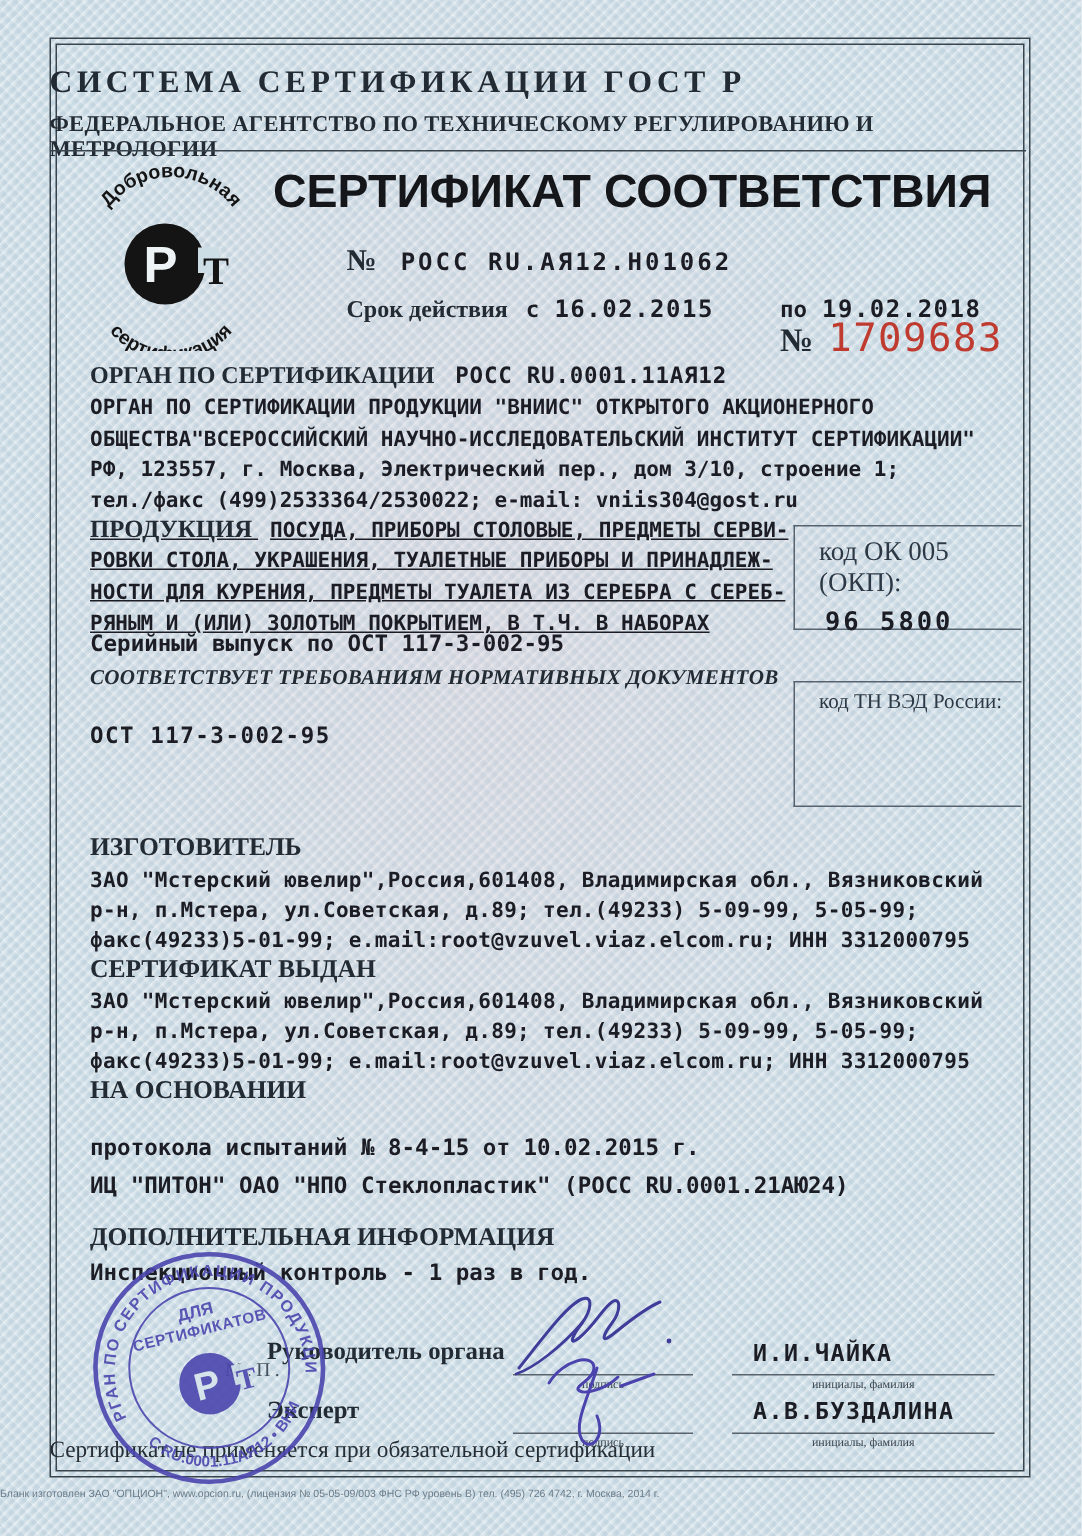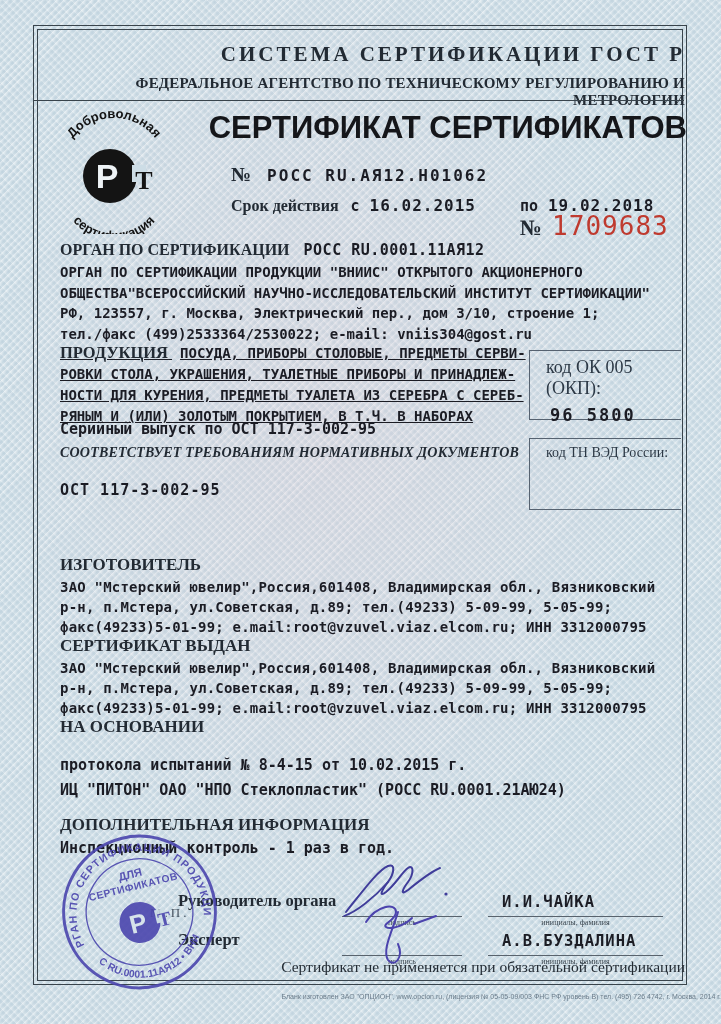--- a/index.html
+++ b/index.html
@@ -16,21 +16,21 @@
   .frame{position:absolute;left:33px;top:25px;width:652px;height:958px;border:1.2px solid #39444c;}
   .frame-inner{position:absolute;inset:3px;border:1.8px solid #39444c;}
   .serifb{font-family:"Liberation Serif","DejaVu Serif",serif;font-weight:bold;color:#222a33;}
   .serifr{font-family:"Liberation Serif","DejaVu Serif",serif;color:#2c3845;}
   .mono{font-family:"DejaVu Sans Mono",monospace;font-weight:bold;color:#1b1c24;}
   .nowrap{white-space:nowrap;}
   .hline{border-top:1.6px solid #39444c;height:0;}
   .codebox{border-top:1px solid #566270;border-left:1px solid #566270;border-bottom:1px solid #566270;}
   .sigline{border-bottom:1px solid #59636d;}
   .caption{font-family:"Liberation Serif",serif;font-size:8px;color:#3c4750;text-align:center;}
-  .center{text-align:right;}
+  .center{text-align:left;}
   .red-no{color:#bf3a2f;}
 </style>
 </head>
 <body>
 
 <div class="paper">
 
   <div class="frame">
     <div class="frame-inner"></div>
   </div>
@@ -49,21 +49,21 @@
     </text>
     <circle cx="60" cy="72" r="27" fill="#141414"></circle>
     <text x="57" y="84" font-family="Liberation Sans, sans-serif" font-weight="bold" font-size="34" fill="#eef3f6" text-anchor="middle">Р</text>
     <rect x="82" y="61" width="14" height="17" fill="#cddde6"></rect>
     <text x="94" y="85" font-family="Liberation Serif, serif" font-weight="bold" font-size="26" fill="#141414" text-anchor="middle">Т</text>
     <text font-family="Liberation Sans, sans-serif" font-weight="bold" font-size="13" fill="#141414" text-anchor="middle">
       <textPath href="#logoArcBottom" startOffset="50%">сертификация</textPath>
     </text>
   </svg>
 
-  <div class="abs center nowrap" style="left:182px;top:110px;width:505px;font-family:'Liberation Sans',sans-serif;font-weight:bold;font-size:31px;color:#15161a;">СЕРТИФИКАТ СЕРТИФИКАТОВ</div>
+  <div class="abs center nowrap" style="left:182px;top:110px;width:505px;font-family:'Liberation Sans',sans-serif;font-weight:bold;font-size:31px;color:#15161a;">СЕРТИФИКАТ СООТВЕТСТВИЯ</div>
 
   <div class="abs nowrap" style="left:231px;top:163px;">
     <span class="serifb" style="font-size:20px;">№</span>
     <span class="mono" style="font-size:16px;letter-spacing:2px;margin-left:12px;">РОСС RU.АЯ12.Н01062</span>
   </div>
 
   <div class="abs nowrap" style="left:231px;top:196px;">
     <span class="serifb" style="font-size:16px;">Срок действия</span>
     <span class="mono" style="font-size:15px;margin-left:8px;">с</span>
     <span class="mono" style="font-size:16px;letter-spacing:1px;margin-left:6px;">16.02.2015</span>
@@ -98,21 +98,21 @@
   </div>
 
   <div class="abs codebox" style="left:529px;top:350px;width:152px;height:70px;padding:6px 0 0 16px;box-sizing:border-box;">
     <div class="serifr" style="font-size:18px;">код ОК 005 (ОКП):</div>
     <div class="mono" style="font-size:17px;letter-spacing:2px;margin-top:6px;margin-left:4px;">96 5800</div>
   </div>
 
   <div class="abs mono nowrap" style="left:60px;top:420px;font-size:15px;">Серийный выпуск по ОСТ 117-3-002-95</div>
   <div class="abs serifb nowrap" style="left:60px;top:445px;font-size:14px;letter-spacing:0.2px;font-style:italic;">СООТВЕТСТВУЕТ ТРЕБОВАНИЯМ НОРМАТИВНЫХ ДОКУМЕНТОВ</div>
 
-  <div class="abs codebox" style="left:529px;top:438px;width:152px;height:72px;padding:6px 0 0 16px;box-sizing:border-box;">
+  <div class="abs codebox" style="left:529px;top:454px;width:152px;height:84px;padding:6px 0 0 16px;box-sizing:border-box;">
     <div class="serifr" style="font-size:14px;">код ТН ВЭД России:</div>
     <div class="mono" style="font-size:16px;margin-top:6px;"></div>
   </div>
 
   <div class="abs mono nowrap" style="left:60px;top:481px;font-size:15px;letter-spacing:1px;">ОСТ 117-3-002-95</div>
 
   <div class="abs serifb nowrap" style="left:60px;top:555px;font-size:17px;">ИЗГОТОВИТЕЛЬ</div>
   <div class="abs" style="left:60px;top:577px;width:620px;">
     <div class="mono nowrap" style="font-size:14px;line-height:20px;letter-spacing:0.2px;">ЗАО "Мстерский ювелир",Россия,601408, Владимирская обл., Вязниковский</div>
     <div class="mono nowrap" style="font-size:14px;line-height:20px;letter-spacing:0.2px;">р-н, п.Мстера, ул.Советская, д.89; тел.(49233) 5-09-99, 5-05-99;</div>

